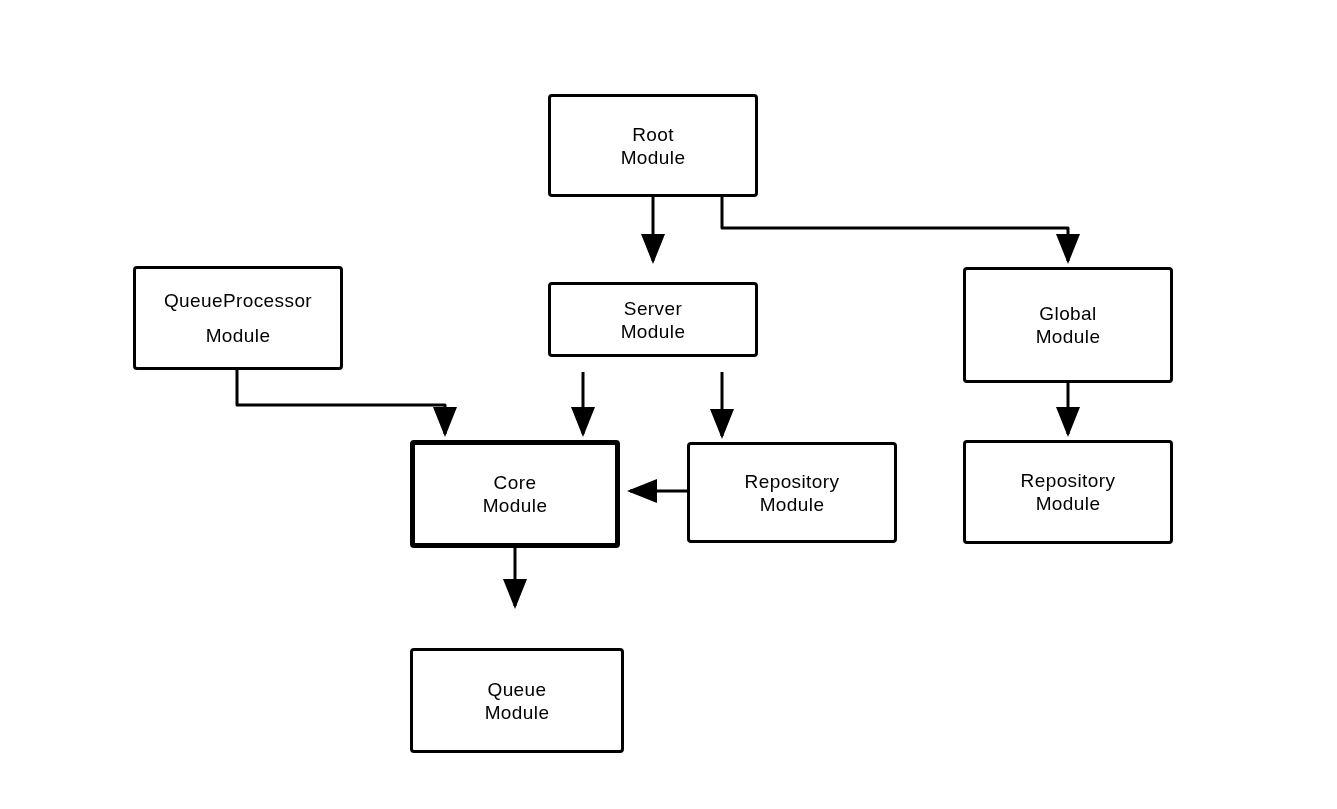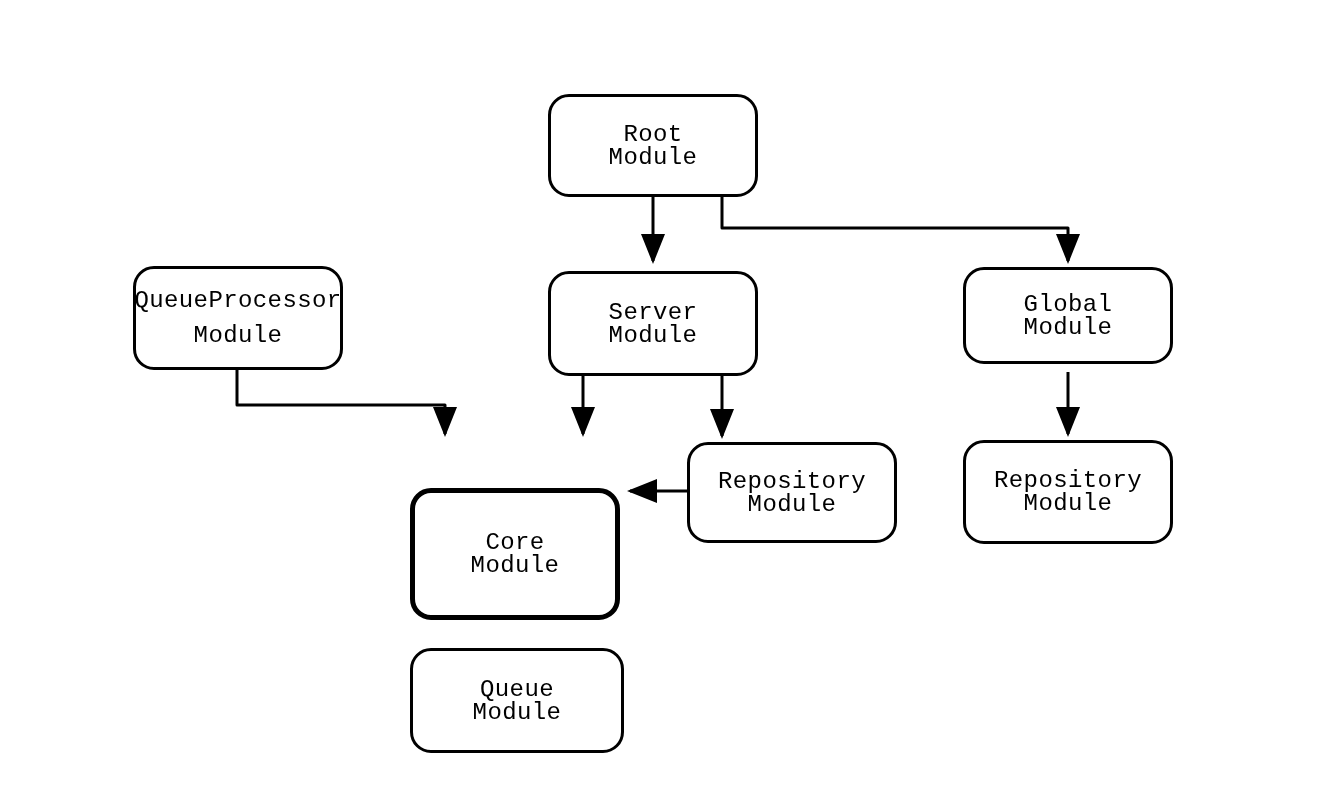--- a/index.html
+++ b/index.html
@@ -27,29 +27,29 @@
     top: 0;
     width: 1337px;
     height: 809px;
     pointer-events: none;
   }
   .node {
     position: absolute;
     box-sizing: border-box;
     background: #ffffff;
     border: 3px solid #000000;
-    border-radius: 21px;
+    border-radius: 4px;
     display: flex;
     flex-direction: column;
     align-items: center;
     justify-content: center;
     text-align: center;
     color: #000000;
-    font-family: Liberation Mono, monospace;
-    font-size: 24px;
+    font-family: Liberation Sans, sans-serif;
+    font-size: 19px;
     line-height: 23px;
     letter-spacing: 0.4px;
     z-index: 2;
   }
   .node.emphasis {
     border-width: 5px;
   }
   .node-line {
     display: block;
     white-space: pre;
@@ -87,31 +87,31 @@
   <div class="node" style="left:548px; top:94px; width:210px; height:103px;">
     <span class="node-line">Root</span>
     <span class="node-line">Module</span>
   </div>
 
   <div class="node" style="left:133px; top:266px; width:210px; height:104px;gap:12px;">
     <span class="node-line">QueueProcessor</span>
     <span class="node-line">Module</span>
   </div>
 
-  <div class="node" style="left:548px; top:271px; width:210px; height:105px;justify-content:center;">
+  <div class="node" style="left:548px; top:282px; width:210px; height:75px;justify-content:center;">
     <span class="node-line">Server</span>
     <span class="node-line">Module</span>
   </div>
 
-  <div class="node" style="left:963px; top:267px; width:210px; height:97px;">
+  <div class="node" style="left:963px; top:267px; width:210px; height:116px;">
     <span class="node-line">Global</span>
     <span class="node-line">Module</span>
   </div>
 
-  <div class="node emphasis" style="left:410px; top:440px; width:210px; height:132px;margin-top:48px;">
+  <div class="node emphasis" style="left:410px; top:440px; width:210px; height:108px;">
     <span class="node-line">Core</span>
     <span class="node-line">Module</span>
   </div>
 
   <div class="node" style="left:687px; top:442px; width:210px; height:101px;">
     <span class="node-line">Repository</span>
     <span class="node-line">Module</span>
   </div>
 
   <div class="node" style="left:963px; top:440px; width:210px; height:104px;">

